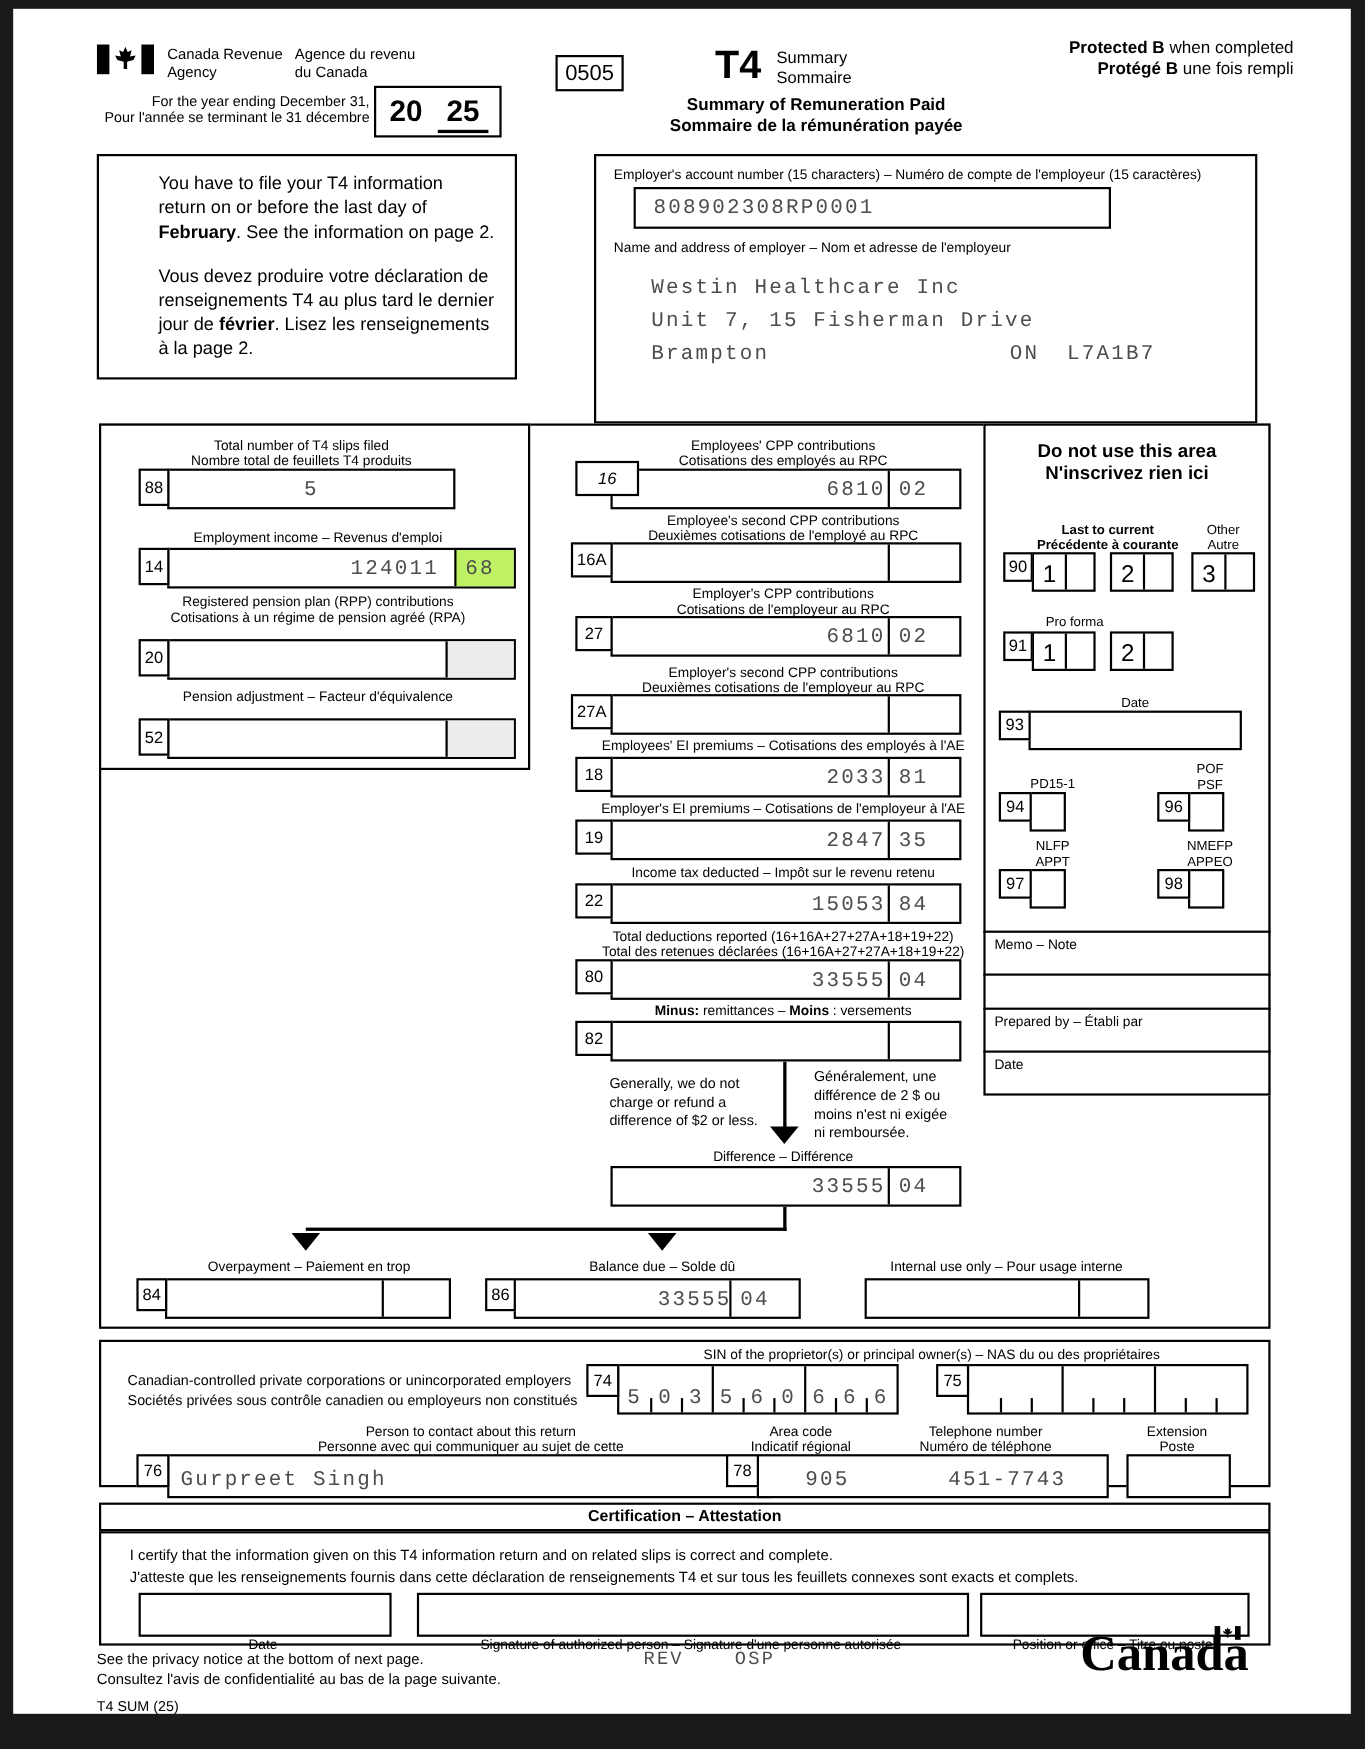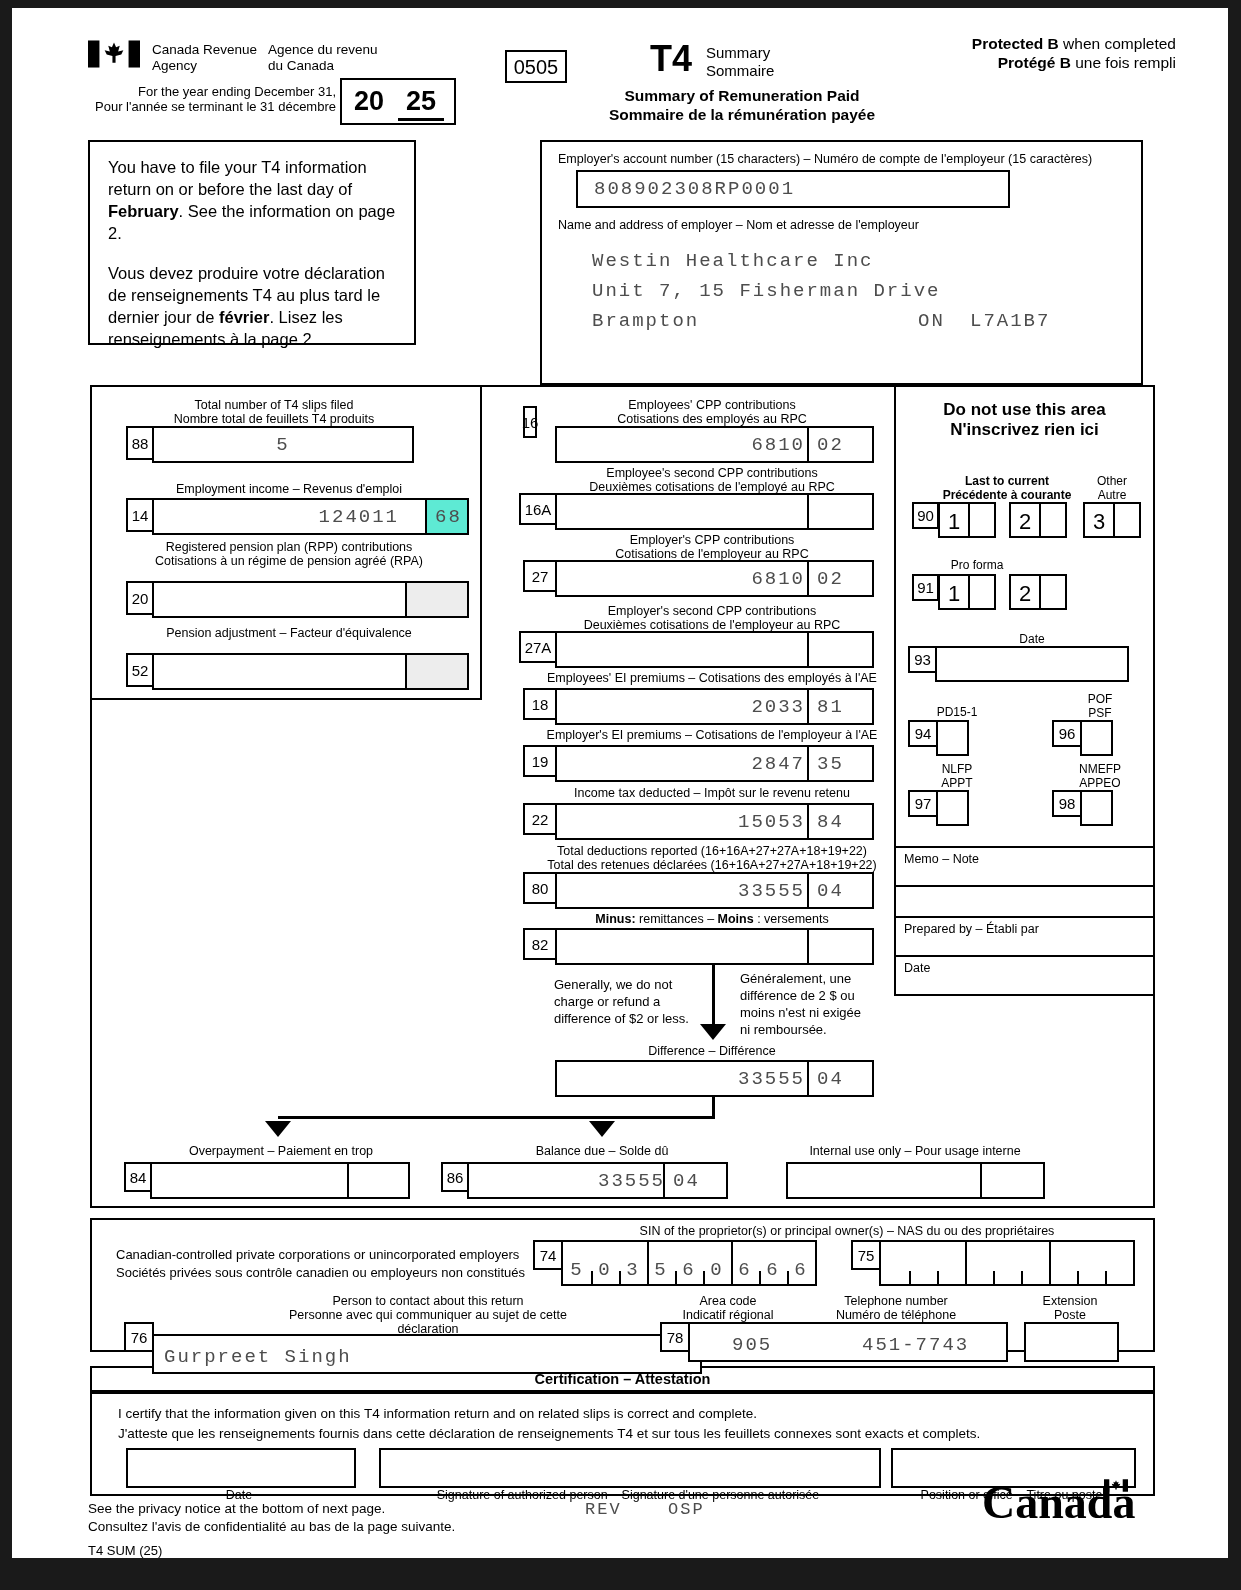--- a/index.html
+++ b/index.html
@@ -66,21 +66,21 @@
   </div>
   <div class="abs b ctr" style="left:560px;top:78px;width:340px;font-size:15.5px;line-height:19px;">
     <div>Summary of Remuneration Paid</div>
       <div>Sommaire de la rémunération payée</div>
   </div>
   <div class="abs" style="left:884px;top:26px;width:280px;text-align:right;font-size:15.5px;line-height:19px;">
     <div><span class="b">Protected B</span><span> when completed</span></div>
     <div><span class="b">Protégé B</span><span> une fois rempli</span></div>
   </div>
 
-  <div class="box" style="left:76px;top:132px;width:328px;height:205px;">
+  <div class="box" style="left:76px;top:132px;width:382px;height:205px;padding-left:36px;">
     <div class="instr" style="padding:14px 18px 0 18px;">
       <span>You have to file your T4 information return on or before the last day of </span><span class="b">February</span><span>. See the information on page 2.</span>
     </div>
     <div class="instr" style="padding:18px 18px 0 18px;">
       <span>Vous devez produire votre déclaration de renseignements T4 au plus tard le dernier jour de </span><span class="b">février</span><span>. Lisez les renseignements à la page 2.</span>
     </div>
   </div>
 
   <div class="box" style="left:528px;top:132px;width:603px;height:245px;">
     <div class="lbl" style="left:16px;top:10px;">Employer's account number (15 characters) – Numéro de compte de l'employeur (15 caractères)</div>
@@ -104,21 +104,21 @@
   </div>
   <div class="tag" style="left:114px;top:418px;width:28px;height:34px;">88</div>
   <div class="vbox" style="left:140px;top:418px;width:262px;height:37px;">
     <div class="dollars mono ctr" style="width:100%;justify-content:center;">5</div>
   </div>
 
   <div class="lbl2" style="left:112px;top:474px;width:330px;">Employment income – Revenus d'emploi</div>
   <div class="tag" style="left:114px;top:490px;width:28px;height:34px;">14</div>
   <div class="vbox" style="left:140px;top:490px;width:317px;height:37px;">
     <div class="dollars mono" style="width:245px;padding-right:8px;">124011</div>
-    <div class="cents mono centtx" style="width:42px;background:#5eead4;text-align:center;">68</div>
+    <div class="cents mono centtx" style="width:54px;background:#bef264;text-align:center;">68</div>
   </div>
 
   <div class="lbl2" style="left:112px;top:532px;width:330px;">
     <div>Registered pension plan (RPP) contributions</div>
       <div>Cotisations à un régime de pension agréé (RPA)</div>
   </div>
   <div class="tag" style="left:114px;top:573px;width:28px;height:34px;">20</div>
   <div class="vbox" style="left:140px;top:573px;width:317px;height:37px;">
     <div class="dollars mono" style="width:245px;padding-right:8px;"></div>
     <div class="cents mono centtx" style="width:62px;background:#ededed;"></div>
@@ -128,21 +128,21 @@
   <div class="tag" style="left:114px;top:645px;width:28px;height:34px;">52</div>
   <div class="vbox" style="left:140px;top:645px;width:317px;height:37px;">
     <div class="dollars mono" style="width:245px;padding-right:8px;"></div>
     <div class="cents mono centtx" style="width:62px;background:#ededed;"></div>
   </div>
 
   <div class="lbl2" style="left:480px;top:390px;width:440px;">
     <div>Employees' CPP contributions</div>
       <div>Cotisations des employés au RPC</div>
   </div>
-  <div class="tag" style="left:511px;top:398px;width:14px;height:32px;">16</div>
+  <div class="tag" style="left:511px;top:411px;width:58px;height:32px;font-style:italic;">16</div>
   <div class="vbox" style="left:543px;top:418px;width:319px;height:37px;">
     <div class="dollars mono" style="width:248px;padding-right:8px;">6810</div>
     <div class="cents mono centtx" style="width:65px;">02</div>
   </div>
 
   <div class="lbl2" style="left:480px;top:458px;width:440px;">
     <div>Employee's second CPP contributions</div>
       <div>Deuxièmes cotisations de l'employé au RPC</div>
   </div>
   <div class="tag" style="left:507px;top:485px;width:38px;height:32px;">16A</div>
@@ -366,21 +366,21 @@
   <div class="lbl2" style="left:814px;top:1286px;width:140px;">
     <div>Telephone number</div>
       <div>Numéro de téléphone</div>
   </div>
   <div class="lbl2" style="left:998px;top:1286px;width:120px;">
     <div>Extension</div>
       <div>Poste</div>
   </div>
 
   <div class="tag" style="left:112px;top:1314px;width:30px;height:30px;">76</div>
-  <div class="vbox" style="left:140px;top:1314px;width:550px;height:40px;margin-top:12px;">
+  <div class="vbox" style="left:140px;top:1314px;width:550px;height:40px;">
     <span class="mono abs" style="left:10px;top:10px;font-size:19px;">Gurpreet Singh</span>
   </div>
   <div class="tag" style="left:648px;top:1314px;width:30px;height:30px;">78</div>
   <div class="vbox" style="left:676px;top:1314px;width:320px;height:40px;">
     <span class="mono abs" style="left:42px;top:10px;font-size:19px;">905</span>
     <span class="mono abs" style="left:172px;top:10px;font-size:19px;">451-7743</span>
   </div>
   <div class="vbox" style="left:1012px;top:1314px;width:95px;height:40px;"></div>
 
   <div class="box b ctr" style="left:78px;top:1358px;width:1065px;height:26px;font-size:14.5px;line-height:23px;">Certification – Attestation</div>

